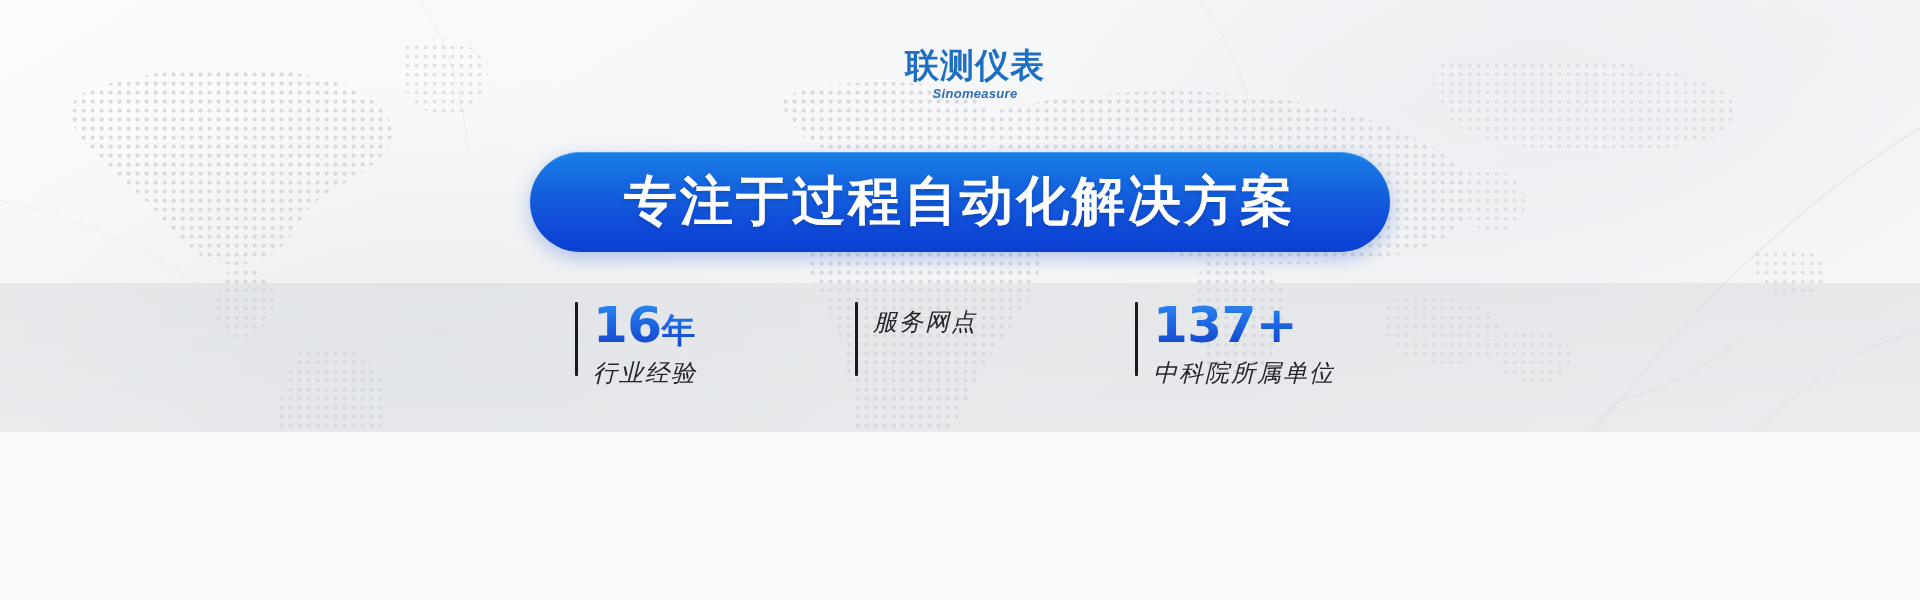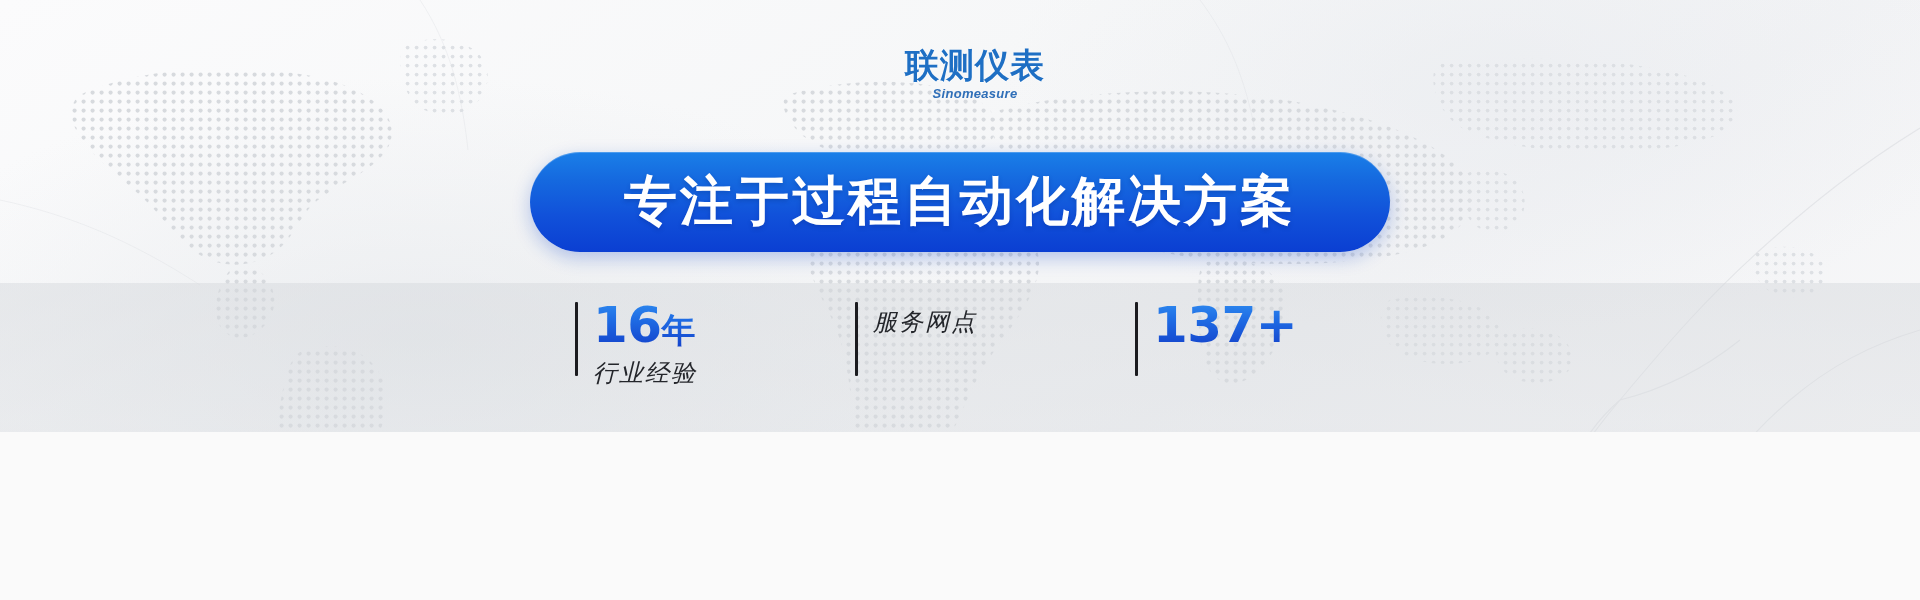--- a/index.html
+++ b/index.html
@@ -175,18 +175,19 @@
 
     <div class="stat">
       <span class="rule"></span>
       <div class="stat-label">服务网点</div>
     </div>
 
 
     <div class="stat">
       <span class="rule"></span>
       <div class="stat-num"><span>137+</span><span class="unit"></span></div>
+      <div class="stat-label">中科院所属单位</div>
     </div>
 
 
 
   </div>
 </div>
 
 </body></html>

